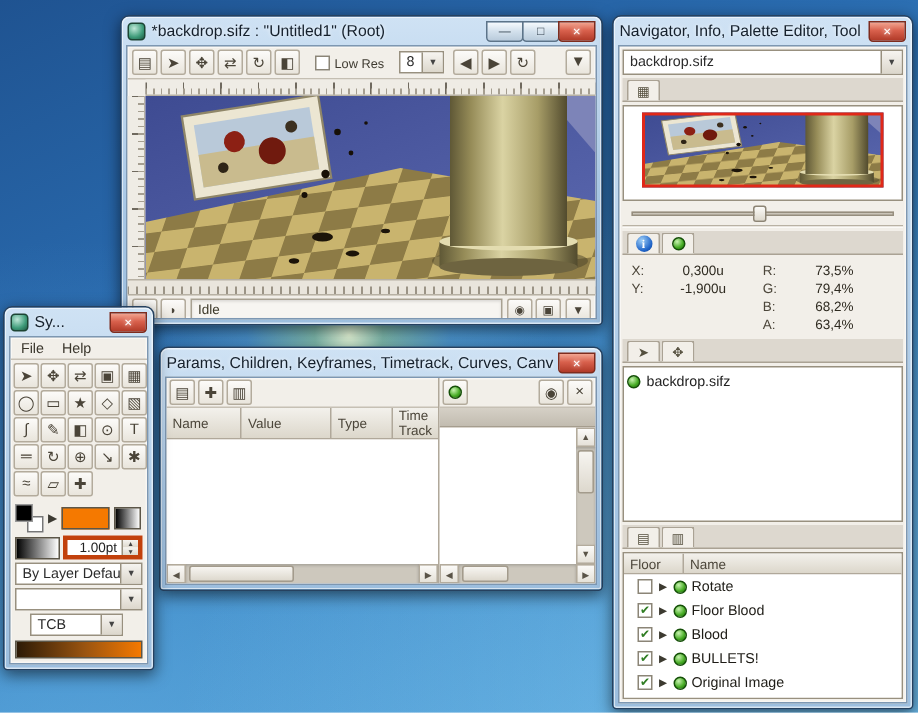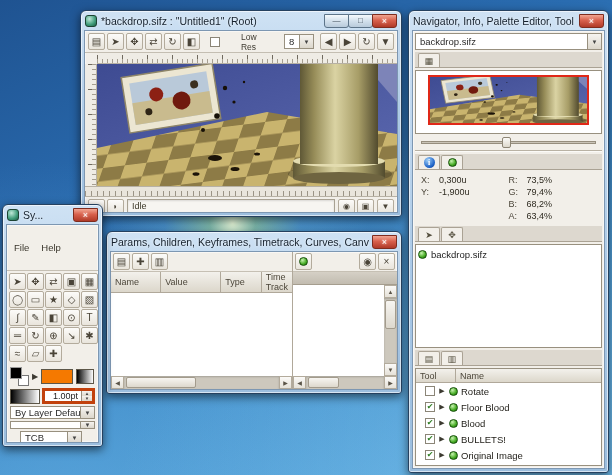--- a/index.html
+++ b/index.html
@@ -51,21 +51,21 @@
   .vscroll{ width:13px; flex:0 0 13px; flex-direction:column;}
   .sc-btn{ flex:0 0 13px; border:1px solid #b3ab9c; background:linear-gradient(#fbfaf8,#e5e1d8);
         display:flex; align-items:center; justify-content:center; font-size:6px; color:#5a5448;}
   .sc-track{ flex:1; position:relative; background:#cdc8bd; box-shadow:inset 0 1px 2px rgba(0,0,0,.2);}
   .sc-thumb{ position:absolute; border:1px solid #a39b8c; background:linear-gradient(#f7f5f1,#ddd8cd); border-radius:2px;}
   .checkbox{ width:10px; height:10px; border:1px solid #8b8577; background:#fff; display:inline-flex;
         align-items:center; justify-content:center; font-size:8px; color:#2f7d23; line-height:1;}
   
   #canvas-win{ left:80px; top:10px; width:322px; height:207px; z-index:2;}
   .cv-toolbar{ flex:0 0 22px; display:flex; align-items:center; gap:2px; padding:0 3px; border-bottom:1px solid #c4beb2;}
-  .lowres{ display:flex; align-items:center; gap:21px; font-size:8.5px; color:#3e3a30; margin:0 8px;}
+  .lowres{ display:flex; align-items:center; gap:3px; font-size:8.5px; color:#3e3a30; margin:0 8px;}
   .res-select{ width:30px; height:15px;}
   .cv-hruler{ flex:0 0 11px; margin-left:12px; background-color:#efece5;
         background-image:repeating-linear-gradient(90deg,#a59e90 0 1px,transparent 1px 5px),
                          repeating-linear-gradient(90deg,#6f695e 0 1px,transparent 1px 25px);
         background-size:100% 4px,100% 8px; background-position:left bottom,left bottom; background-repeat:no-repeat;
         border-bottom:1px solid #b7b1a4;}
   .cv-mid{ flex:1; display:flex; }
   .cv-vruler{ flex:0 0 12px; background-color:#efece5;
         background-image:repeating-linear-gradient(180deg,#a59e90 0 1px,transparent 1px 5px),
                          repeating-linear-gradient(180deg,#6f695e 0 1px,transparent 1px 25px);
@@ -92,33 +92,33 @@
   .slider-groove{ position:absolute; left:0; right:0; top:5px; height:3px; background:#cac4b8; border:1px solid #968e7e;}
   .slider-handle{ position:absolute; left:46%; top:1px; width:9px; height:11px; border:1px solid #8d8575;
         background:linear-gradient(#fbfaf7,#ddd8cc); border-radius:2px;}
   .divider{ flex:0 0 2px; border-top:1px solid #b9b2a4; border-bottom:1px solid #fbfaf7;}
   .info-ico{ width:11px; height:11px; border-radius:50%; color:#fff; font-size:8px; font-weight:bold;
         background:radial-gradient(circle at 35% 30%, #9fd0f8, #1f64c8 65%, #0c3a86);
         display:flex; align-items:center; justify-content:center; font-family:"Liberation Serif",serif;}
   .info-grid{ flex:0 0 50px; display:grid; grid-template-columns:18px 1fr 18px 1fr; grid-auto-rows:12px;
         font-size:9px; color:#2e2a20; padding:2px 6px; align-items:center;}
   .info-grid .lbl{ color:#4c463a;}
-  .info-grid .val{ text-align:left; padding-right:10px;}
+  .info-grid .val{ text-align:center; padding-right:10px;}
   .browser-list{ flex:0 0 104px; border:1px solid #98907f; background:#fff; padding:2px;}
   .browser-item{ display:flex; align-items:center; gap:4px; font-size:9.5px; color:#222; height:15px;}
   .layers-wrap{ flex:1; display:flex; flex-direction:column; border:1px solid #98907f; background:#fff; overflow:hidden;}
   .layers-header{ flex:0 0 14px; display:flex; background:linear-gradient(#f3f1ec,#dcd7cb); border-bottom:1px solid #b0a89a;
         font-size:9px; color:#4c463a;}
   .layers-header .hcell{ padding:0 4px; display:flex; align-items:center;}
   .layers-header .hcell:first-child{ width:40px; border-right:1px solid #b0a89a;}
   .layer-row{ height:16px; display:flex; align-items:center; gap:3px; padding:0 9px; font-size:9.5px; color:#1e1c16;}
   .expander{ font-size:7px; color:#3c3a30; width:8px; text-align:center;}
   
   #toolbox-win{ left:2px; top:204px; width:101px; height:243px; z-index:4;}
-  .menubar{ flex:0 0 15px; display:flex; gap:2px; align-items:center; padding:16px 2px; border-bottom:1px solid #c6c0b4;
+  .menubar{ flex:0 0 15px; display:flex; gap:2px; align-items:center; padding:0 2px; border-bottom:1px solid #c6c0b4;
         font-size:9.5px; color:#3a362c;}
   .menu-item{ padding:0 5px; background:none; border:none; font-size:9.5px; color:#3a362c; height:13px;}
   .tools-grid{ flex:0 0 94px; display:grid; grid-template-columns:repeat(5,17px); grid-auto-rows:17px; gap:1px; padding:2px;}
   .color-row{ flex:0 0 22px; display:flex; align-items:center; gap:3px; padding:0 3px;}
   .bw-swatch{ position:relative; width:19px; height:19px; flex:0 0 19px;}
   .bw-swatch .w{ position:absolute; right:0; bottom:0; width:11px; height:11px; background:#fff; border:1px solid #777;}
   .bw-swatch .b{ position:absolute; left:0; top:0; width:12px; height:12px; background:#000; border:1px solid #999;}
   .swap-ico{ font-size:8px; color:#3c3a32;}
   .fill-swatch{ width:32px; height:15px; border:1px solid #5c5648;}
   .mini-grad{ width:18px; height:15px; border:1px solid #5c5648; background:linear-gradient(90deg,#000,#fff);}
@@ -369,21 +369,21 @@
           <span>backdrop.sifz</span>
         </div>
       </div>
       <div class="tabstrip">
 
       <span class="tab">▤</span>
           <span class="tab">▥</span>
         </div>
       <div class="layers-wrap">
         <div class="layers-header">
-          <span class="hcell">Tool</span>
+          <span class="hcell">Floor</span>
           <span class="hcell">Name</span>
         </div>
         <div style="flex:1;background:#fff;">
 
             <div class="layer-row">
               <span class="checkbox">
                 <span style="visibility: hidden;">✔</span>
               </span>
               <span class="expander">▶</span>
               <span class="ball"></span>

